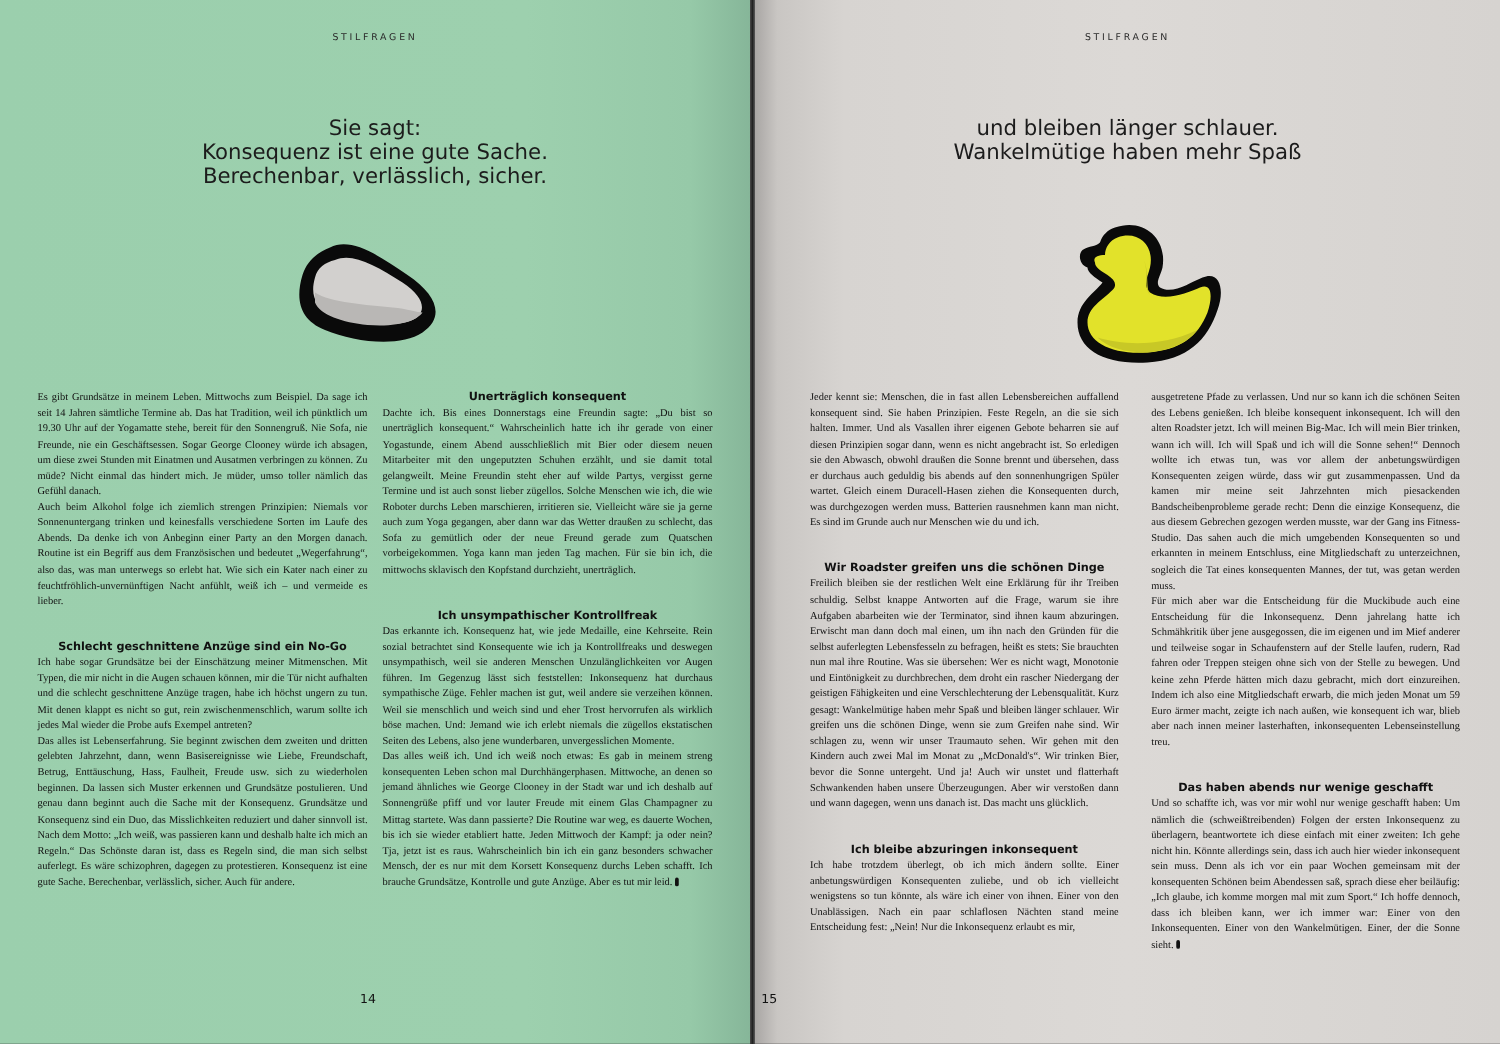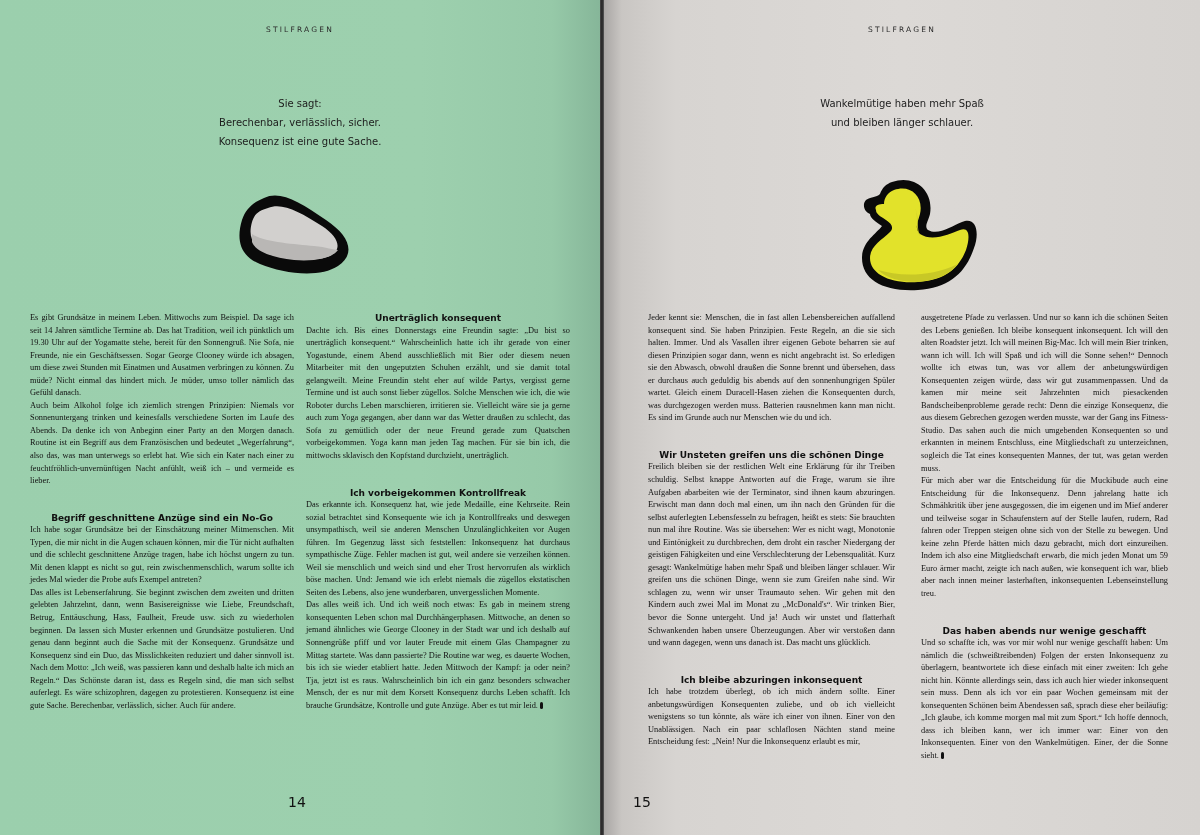--- a/index.html
+++ b/index.html
@@ -25,21 +25,21 @@
   .section-label {
     position: absolute; top: 25px; left: 0; right: 0;
     text-align: center;
     font-family: "DejaVu Sans", sans-serif;
     font-size: 7.5px; letter-spacing: 2.2px; color: #2a2a2a;
   }
   .quote {
     position: absolute; top: 94px; left: 0; right: 0;
     text-align: center;
     font-family: "DejaVu Sans", sans-serif;
-    font-size: 10px; line-height: 19px; color: #1c1c1c;
+    font-size: 17px; line-height: 19px; color: #1c1c1c;
   }
   .quote div { white-space: nowrap; }
   .illustration { position: absolute; }
   .page-left .illustration { left: 234px; top: 190px; width: 122px; height: 86px; }
   .page-right .illustration { left: 254px; top: 176px; width: 122px; height: 124px; }
   .columns { position: absolute; top: 312px; }
   .page-left .columns { left: 30px; width: 540px; display: flex; gap: 12px; }
   .page-right .columns { left: 44px; width: 520px; display: flex; gap: 26px; }
   .col { flex: 1; font-size: 8.35px; line-height: 12.55px; color: #111; text-align: justify; }
   .col p { margin: 0; }
@@ -47,82 +47,82 @@
     margin: 24px 0 0 0;
     font-family: "DejaVu Sans", sans-serif;
     font-weight: bold; font-size: 9px; line-height: 12.5px;
     text-align: center; color: #111;
   }
   .col h3.first { margin-top: 0; }
   .end-mark { display: inline-block; width: 3px; height: 7px; background: #111; border-radius: 2px; vertical-align: -1px; margin-left: 2px; }
   .page-number {
     position: absolute; top: 794px;
     font-family: "DejaVu Sans", sans-serif;
-    font-size: 14px; color: #111;
+    font-size: 10px; color: #111;
   }
   .page-left .page-number { left: 288px; }
-  .page-right .page-number { left: 29px; }
+  .page-right .page-number { left: 5px; }
 </style>
 </head>
 <body>
 
 <div class="spread">
 
   <div class="page page-left">
     <div class="section-label">STILFRAGEN</div>
     <div class="quote">
       <div>Sie sagt:</div>
+      <div>Konsequenz ist eine gute Sache.</div>
       <div>Berechenbar, verlässlich, sicher.</div>
-      <div>Konsequenz ist eine gute Sache.</div>
     </div>
     <div class="illustration">
       <svg width="122" height="86" viewBox="0 0 122 86">
         <path d="M30 8 C46 0 66 12 92 30 C116 46 122 64 104 76 C86 88 50 84 26 74 C6 66 2 50 8 30 C12 18 20 12 30 8 Z" fill="#0a0a0a"></path>
         <path d="M34 18 C48 12 66 22 88 36 C106 48 108 60 96 66 C82 72 52 70 32 62 C18 56 14 46 18 32 C20 24 26 20 34 18 Z" fill="#d2d0ce"></path>
         <path d="M18 44 C30 52 60 54 80 56 C92 57 100 60 104 60 C100 66 86 72 60 70 C40 68 22 62 18 52 Z" fill="#b9b7b5"></path>
       </svg>
     </div>
     <div class="columns">
       <div class="col">
         <p>Es gibt Grundsätze in meinem Leben. Mittwochs zum Beispiel. Da sage ich seit 14 Jahren sämtliche Termine ab. Das hat Tradition, weil ich pünktlich um 19.30 Uhr auf der Yogamatte stehe, bereit für den Sonnengruß. Nie Sofa, nie Freunde, nie ein Geschäftsessen. Sogar George Clooney würde ich absagen, um diese zwei Stunden mit Einatmen und Ausatmen verbringen zu können. Zu müde? Nicht einmal das hindert mich. Je müder, umso toller nämlich das Gefühl danach.</p>
         <p>Auch beim Alkohol folge ich ziemlich strengen Prinzipien: Niemals vor Sonnenuntergang trinken und keinesfalls verschiedene Sorten im Laufe des Abends. Da denke ich von Anbeginn einer Party an den Morgen danach. Routine ist ein Begriff aus dem Französischen und bedeutet „Wegerfahrung“, also das, was man unterwegs so erlebt hat. Wie sich ein Kater nach einer zu feuchtfröhlich-unvernünftigen Nacht anfühlt, weiß ich – und vermeide es lieber.</p>
-        <h3>Begriff geschnittene Anzüge sind ein No-Go</h3>
+        <h3>Schlecht geschnittene Anzüge sind ein No-Go</h3>
         <p>Ich habe sogar Grundsätze bei der Einschätzung meiner Mitmenschen. Mit Typen, die mir nicht in die Augen schauen können, mir die Tür nicht aufhalten und die schlecht geschnittene Anzüge tragen, habe ich höchst ungern zu tun. Mit denen klappt es nicht so gut, rein zwischenmenschlich, warum sollte ich jedes Mal wieder die Probe aufs Exempel antreten?</p>
         <p>Das alles ist Lebenserfahrung. Sie beginnt zwischen dem zweiten und dritten gelebten Jahrzehnt, dann, wenn Basisereignisse wie Liebe, Freundschaft, Betrug, Enttäuschung, Hass, Faulheit, Freude usw. sich zu wiederholen beginnen. Da lassen sich Muster erkennen und Grundsätze postulieren. Und genau dann beginnt auch die Sache mit der Konsequenz. Grundsätze und Konsequenz sind ein Duo, das Misslichkeiten reduziert und daher sinnvoll ist. Nach dem Motto: „Ich weiß, was passieren kann und deshalb halte ich mich an Regeln.“ Das Schönste daran ist, dass es Regeln sind, die man sich selbst auferlegt. Es wäre schizophren, dagegen zu protestieren. Konsequenz ist eine gute Sache. Berechenbar, verlässlich, sicher. Auch für andere.</p>
       </div>
       <div class="col">
         <h3 class="first">Unerträglich konsequent</h3>
         <p>Dachte ich. Bis eines Donnerstags eine Freundin sagte: „Du bist so unerträglich konsequent.“ Wahrscheinlich hatte ich ihr gerade von einer Yogastunde, einem Abend ausschließlich mit Bier oder diesem neuen Mitarbeiter mit den ungeputzten Schuhen erzählt, und sie damit total gelangweilt. Meine Freundin steht eher auf wilde Partys, vergisst gerne Termine und ist auch sonst lieber zügellos. Solche Menschen wie ich, die wie Roboter durchs Leben marschieren, irritieren sie. Vielleicht wäre sie ja gerne auch zum Yoga gegangen, aber dann war das Wetter draußen zu schlecht, das Sofa zu gemütlich oder der neue Freund gerade zum Quatschen vorbeigekommen. Yoga kann man jeden Tag machen. Für sie bin ich, die mittwochs sklavisch den Kopfstand durchzieht, unerträglich.</p>
-        <h3>Ich vorbeigekommen Kontrollfreak</h3>
+        <h3>Ich unsympathischer Kontrollfreak</h3>
         <p>Das erkannte ich. Konsequenz hat, wie jede Medaille, eine Kehrseite. Rein sozial betrachtet sind Konsequente wie ich ja Kontrollfreaks und deswegen unsympathisch, weil sie anderen Menschen Unzulänglichkeiten vor Augen führen. Im Gegenzug lässt sich feststellen: Inkonsequenz hat durchaus sympathische Züge. Fehler machen ist gut, weil andere sie verzeihen können. Weil sie menschlich und weich sind und eher Trost hervorrufen als wirklich böse machen. Und: Jemand wie ich erlebt niemals die zügellos ekstatischen Seiten des Lebens, also jene wunderbaren, unvergesslichen Momente.</p>
         <p><span>Das alles weiß ich. Und ich weiß noch etwas: Es gab in meinem streng konsequenten Leben schon mal Durchhängerphasen. Mittwoche, an denen so jemand ähnliches wie George Clooney in der Stadt war und ich deshalb auf Sonnengrüße pfiff und vor lauter Freude mit einem Glas Champagner zu Mittag startete. Was dann passierte? Die Routine war weg, es dauerte Wochen, bis ich sie wieder etabliert hatte. Jeden Mittwoch der Kampf: ja oder nein? Tja, jetzt ist es raus. Wahrscheinlich bin ich ein ganz besonders schwacher Mensch, der es nur mit dem Korsett Konsequenz durchs Leben schafft. Ich brauche Grundsätze, Kontrolle und gute Anzüge. Aber es tut mir leid.</span><span class="end-mark"></span></p>
       </div>
     </div>
     <div class="page-number">14</div>
   </div>
 
   <div class="spine"></div>
 
   <div class="page page-right">
     <div class="section-label">STILFRAGEN</div>
     <div class="quote">
+      <div>und bleiben länger schlauer.</div>
       <div>Wankelmütige haben mehr Spaß</div>
-      <div>und bleiben länger schlauer.</div>
     </div>
     <div class="illustration">
       <svg width="122" height="124" viewBox="0 0 122 124">
         <path d="M34 6 C56 -2 76 14 72 38 C70 46 66 50 70 54 C80 60 94 50 104 46 C118 40 122 56 116 72 C108 96 92 112 60 114 C26 116 4 104 4 82 C4 66 18 58 24 50 C18 46 12 42 12 38 C6 36 4 28 8 24 C14 20 18 22 22 18 C24 12 28 8 34 6 Z" fill="#0a0a0a"></path>
         <path d="M36 14 C52 8 66 20 62 38 C60 46 56 52 62 58 C74 66 92 58 102 54 C112 50 112 62 108 74 C100 94 86 104 60 106 C32 108 12 98 12 82 C12 70 24 64 32 56 C36 52 34 48 28 44 C22 40 18 38 18 34 C16 30 20 28 26 28 C26 22 30 16 36 14 Z" fill="#e2e22a"></path>
         <path d="M56 30 C62 40 56 52 62 60 C58 52 62 40 56 30 Z M20 94 C40 100 70 102 100 88 C92 98 80 104 60 106 C42 106 28 102 20 94 Z" fill="#c8c826"></path>
       </svg>
     </div>
     <div class="columns">
       <div class="col">
         <p>Jeder kennt sie: Menschen, die in fast allen Lebensbereichen auffallend konsequent sind. Sie haben Prinzipien. Feste Regeln, an die sie sich halten. Immer. Und als Vasallen ihrer eigenen Gebote beharren sie auf diesen Prinzipien sogar dann, wenn es nicht angebracht ist. So erledigen sie den Abwasch, obwohl draußen die Sonne brennt und übersehen, dass er durchaus auch geduldig bis abends auf den sonnenhungrigen Spüler wartet. Gleich einem Duracell-Hasen ziehen die Konsequenten durch, was durchgezogen werden muss. Batterien rausnehmen kann man nicht. Es sind im Grunde auch nur Menschen wie du und ich.</p>
-        <h3>Wir Unsteten greifen uns die schönen Dinge</h3>
+        <h3>Wir Roadster greifen uns die schönen Dinge</h3>
         <p>Freilich bleiben sie der restlichen Welt eine Erklärung für ihr Treiben schuldig. Selbst knappe Antworten auf die Frage, warum sie ihre Aufgaben abarbeiten wie der Terminator, sind ihnen kaum abzuringen. Erwischt man dann doch mal einen, um ihn nach den Gründen für die selbst auferlegten Lebensfesseln zu befragen, heißt es stets: Sie brauchten nun mal ihre Routine. Was sie übersehen: Wer es nicht wagt, Monotonie und Eintönigkeit zu durchbrechen, dem droht ein rascher Niedergang der geistigen Fähigkeiten und eine Verschlechterung der Lebensqualität. Kurz gesagt: Wankelmütige haben mehr Spaß und bleiben länger schlauer. Wir greifen uns die schönen Dinge, wenn sie zum Greifen nahe sind. Wir schlagen zu, wenn wir unser Traumauto sehen. Wir gehen mit den Kindern auch zwei Mal im Monat zu „McDonald's“. Wir trinken Bier, bevor die Sonne untergeht. Und ja! Auch wir unstet und flatterhaft Schwankenden haben unsere Überzeugungen. Aber wir verstoßen dann und wann dagegen, wenn uns danach ist. Das macht uns glücklich.</p>
         <h3>Ich bleibe abzuringen inkonsequent</h3>
         <p>Ich habe trotzdem überlegt, ob ich mich ändern sollte. Einer anbetungswürdigen Konsequenten zuliebe, und ob ich vielleicht wenigstens so tun könnte, als wäre ich einer von ihnen. Einer von den Unablässigen. Nach ein paar schlaflosen Nächten stand meine Entscheidung fest: „Nein! Nur die Inkonsequenz erlaubt es mir,</p>
       </div>
       <div class="col">
         <p>ausgetretene Pfade zu verlassen. Und nur so kann ich die schönen Seiten des Lebens genießen. Ich bleibe konsequent inkonsequent. Ich will den alten Roadster jetzt. Ich will meinen Big-Mac. Ich will mein Bier trinken, wann ich will. Ich will Spaß und ich will die Sonne sehen!“ Dennoch wollte ich etwas tun, was vor allem der anbetungswürdigen Konsequenten zeigen würde, dass wir gut zusammenpassen. Und da kamen mir meine seit Jahrzehnten mich piesackenden Bandscheibenprobleme gerade recht: Denn die einzige Konsequenz, die aus diesem Gebrechen gezogen werden musste, war der Gang ins Fitness-Studio. Das sahen auch die mich umgebenden Konsequenten so und erkannten in meinem Entschluss, eine Mitgliedschaft zu unterzeichnen, sogleich die Tat eines konsequenten Mannes, der tut, was getan werden muss.</p>
         <p>Für mich aber war die Entscheidung für die Muckibude auch eine Entscheidung für die Inkonsequenz. Denn jahrelang hatte ich Schmähkritik über jene ausgegossen, die im eigenen und im Mief anderer und teilweise sogar in Schaufenstern auf der Stelle laufen, rudern, Rad fahren oder Treppen steigen ohne sich von der Stelle zu bewegen. Und keine zehn Pferde hätten mich dazu gebracht, mich dort einzureihen. Indem ich also eine Mitgliedschaft erwarb, die mich jeden Monat um 59 Euro ärmer macht, zeigte ich nach außen, wie konsequent ich war, blieb aber nach innen meiner lasterhaften, inkonsequenten Lebenseinstellung treu.</p>
         <h3>Das haben abends nur wenige geschafft</h3>
         <p><span>Und so schaffte ich, was vor mir wohl nur wenige geschafft haben: Um nämlich die (schweißtreibenden) Folgen der ersten Inkonsequenz zu überlagern, beantwortete ich diese einfach mit einer zweiten: Ich gehe nicht hin. Könnte allerdings sein, dass ich auch hier wieder inkonsequent sein muss. Denn als ich vor ein paar Wochen gemeinsam mit der konsequenten Schönen beim Abendessen saß, sprach diese eher beiläufig: „Ich glaube, ich komme morgen mal mit zum Sport.“ Ich hoffe dennoch, dass ich bleiben kann, wer ich immer war: Einer von den Inkonsequenten. Einer von den Wankelmütigen. Einer, der die Sonne sieht.</span><span class="end-mark"></span></p>
       </div>

